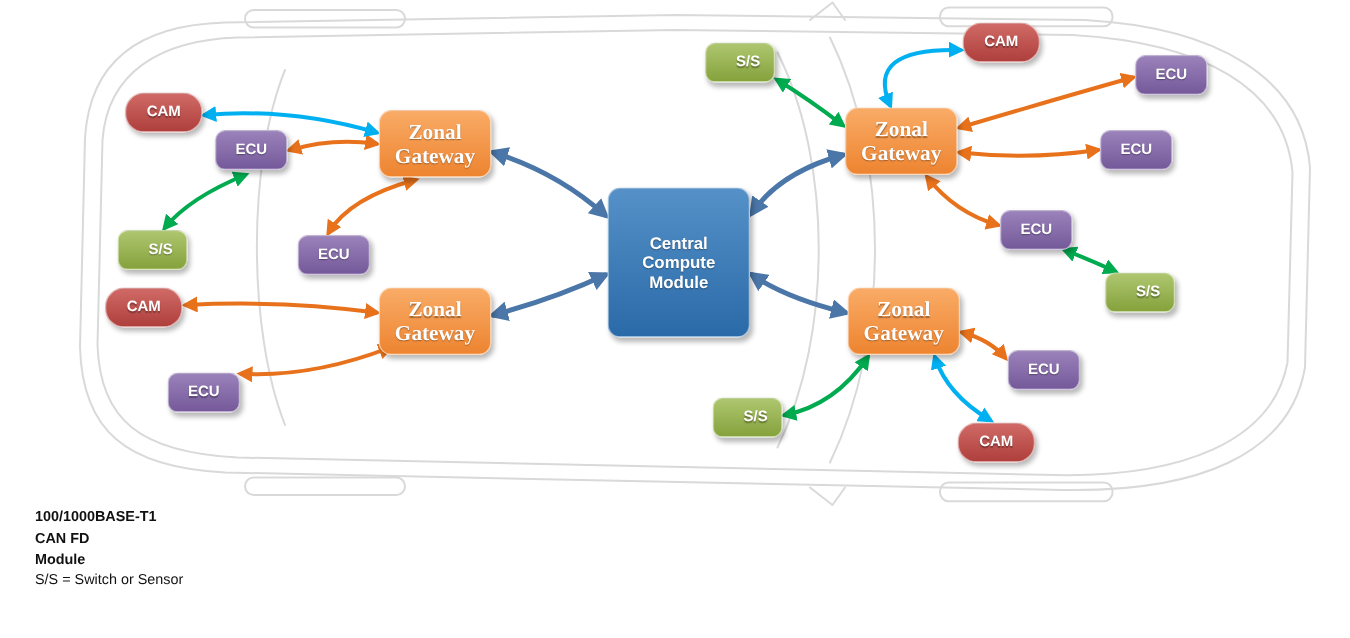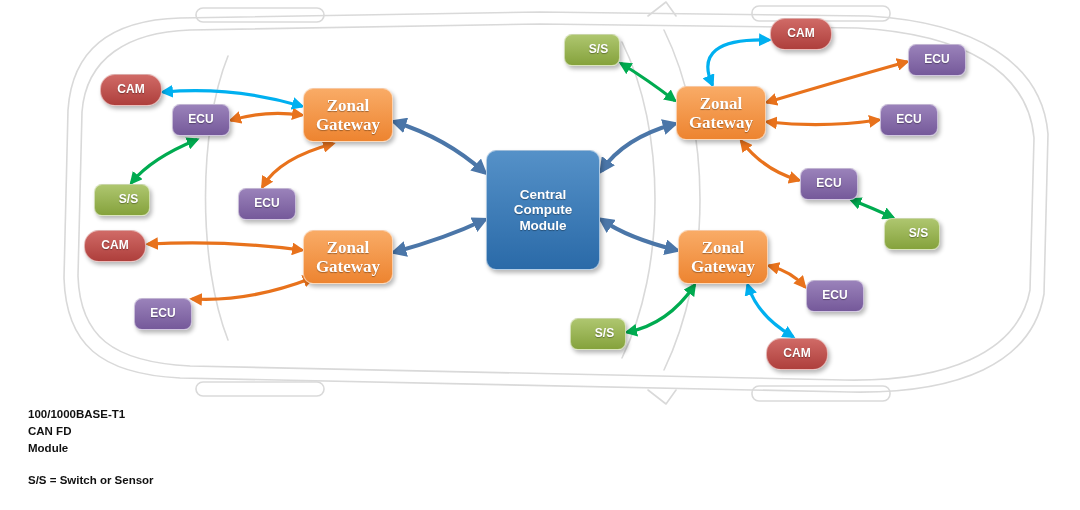--- a/index.html
+++ b/index.html
@@ -18,21 +18,21 @@
   }
   .node.cam   { background:linear-gradient(#d06a66,#ae3f3c);border-radius:15px; }
   .node.ecu   { background:linear-gradient(#9a82ba,#75599a); }
   .node.ss    { background:linear-gradient(#aec66f,#85a23c);padding-left:13px; }
   .node.zonal { background:linear-gradient(#f9ab66,#ed8430); border-radius:10px; font-size:17px;font-family:Liberation Serif, serif; }
   .node.ccm   { background:linear-gradient(#5591c8,#2a6aa8); border-radius:10px; font-size:13.5px; }
   .legend { position:absolute; left:28px; top:399px; }
   .legend-row { display:flex; align-items:flex-start; gap:9px; height:17px;flex-direction:column; }
   .legend-swatch { width:36px; height:4px; border-radius:2px; display:inline-block; }
   .legend-label { font-size:11.5px; font-weight:bold; color:#111; }
-  .legend-note { margin-top:24px; font-size:11.5px; font-weight:bold; color:#111; }
+  .legend-note { margin-top:8px; font-size:11.5px; font-weight:normal; color:#111; }
 </style>
 </head>
 <body>
 
 <div id="canvas">
 
   <svg id="edges-svg" viewBox="0 0 1080 510">
     <defs id="marker-defs">
         <marker id="arrow-baset1" viewBox="0 0 10 10" markerWidth="4" markerHeight="4" refX="7" refY="5" orient="auto-start-reverse">
           <path d="M0,0 L10,5 L0,10 z" fill="#4b76a8"></path>

